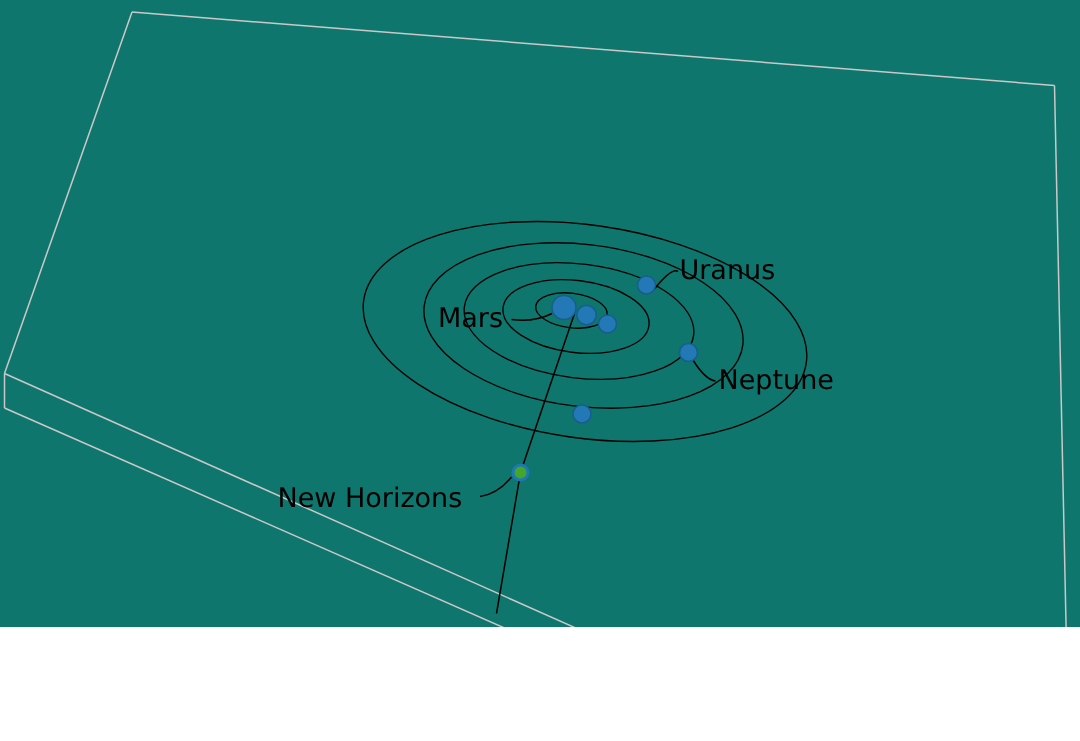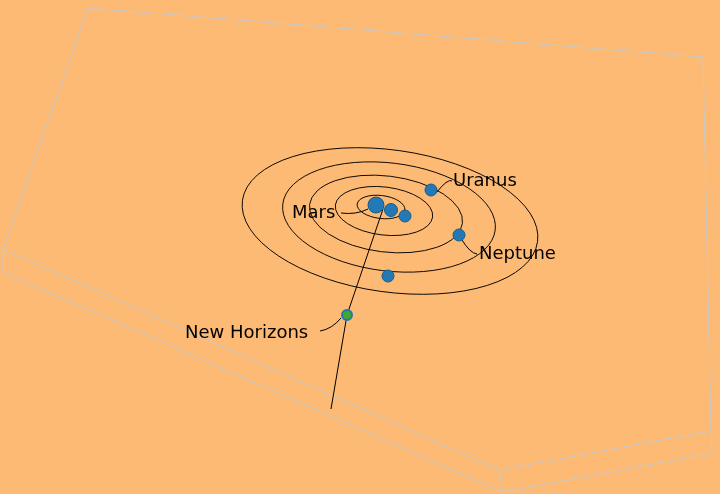--- a/index.html
+++ b/index.html
@@ -4,22 +4,22 @@
 <style>
   html, body {
     margin: 0;
     padding: 0;
     background: #ffffff;
     font-family: "DejaVu Sans", sans-serif;
   }
   .figure {
     position: relative;
     width: 720px;
-    height: 494px;
-    background: #fdba74;
+    height: 418px;
+    background: #0f766e;
     overflow: hidden;
   }
   svg { display: block; }
   .plot-label {
     font-family: "DejaVu Sans", sans-serif;
     font-size: 18px;
     fill: #000000;
   }
 </style>
 </head>

